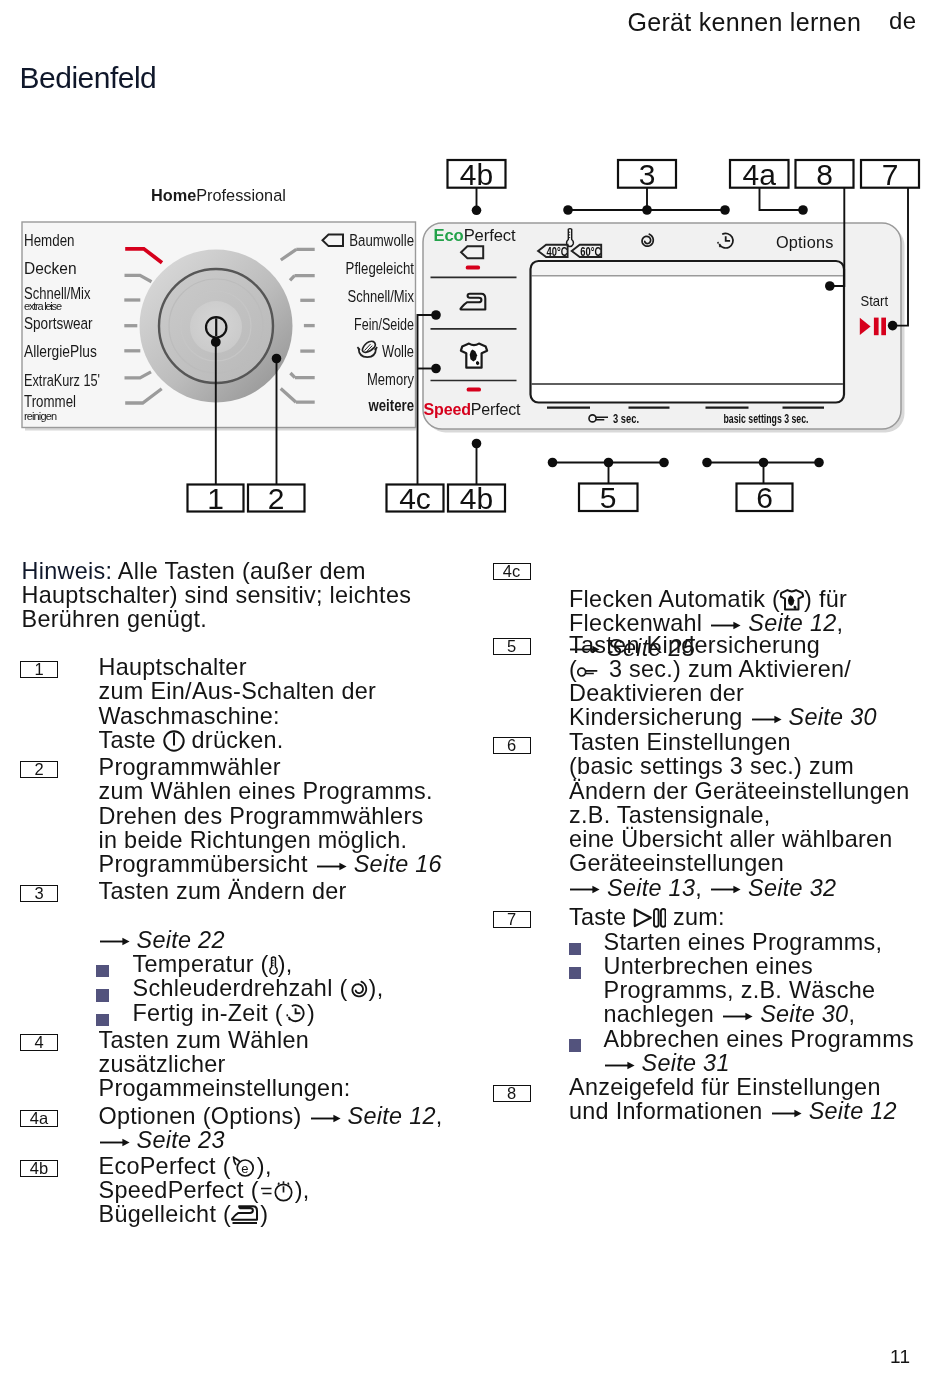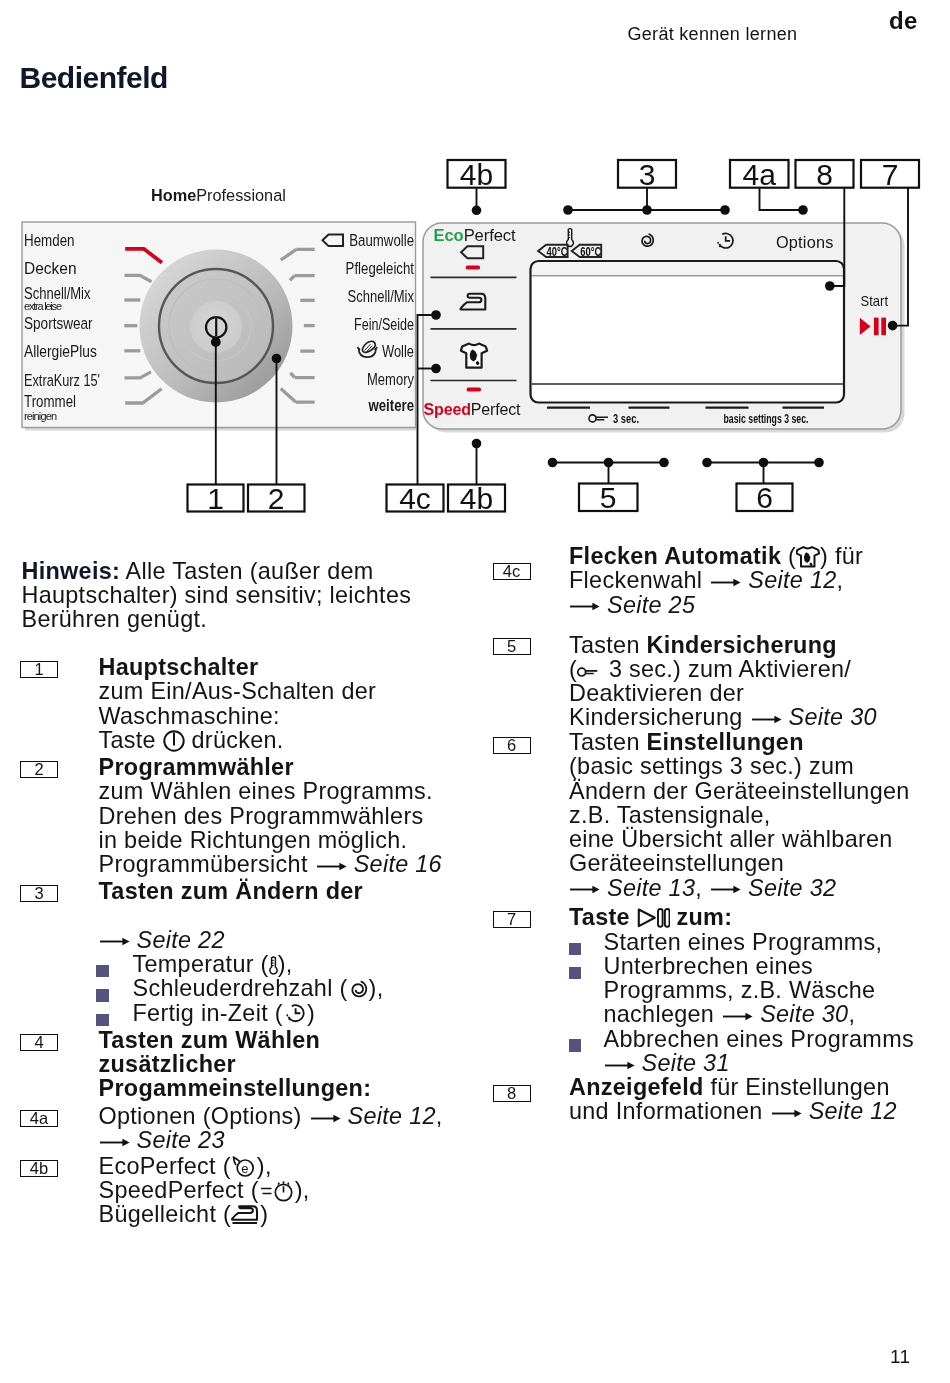--- a/index.html
+++ b/index.html
@@ -1,24 +1,24 @@
 <!DOCTYPE html>
 <html><head><meta charset="utf-8"><style>
 html,body{margin:0;padding:0}
 body{position:relative;width:950px;height:1383px;background:#fff;font-family:"Liberation Sans",sans-serif;overflow:hidden;color:#141414}
 .t{position:absolute;font-size:23.4px;line-height:24.3px;white-space:nowrap;letter-spacing:0.3px}
-.b{font-weight:bold}
+.b{font-weight:normal}
 .i{font-style:italic}
 .pu{color:#0f172a}
 .nb{position:absolute;width:36px;height:15.2px;border:1.9px solid #0f0f0f;background:#fff;font-size:16.5px;line-height:15px;text-align:center;font-weight:normal}
 .sq{position:absolute;width:12.6px;height:12.6px;background:#53537d}
 svg.ar{vertical-align:0.5px;margin:0 7px 0 8px}
 </style></head><body>
 
-<div class="t" style="left:627.5px;top:23px;font-size:18px;line-height:23.5px">Gerät kennen lernen</div>
+<div class="t" style="left:627.5px;top:11px;font-size:25px;line-height:23.5px">Gerät kennen lernen</div>
 <div class="t b" style="left:889px;top:9px;font-size:24px;line-height:24px">de</div>
 <div class="t b pu" style="left:19.5px;top:63.3px;font-size:30px;line-height:30px;letter-spacing:-0.5px">Bedienfeld</div>
 <div class="t" style="left:890px;top:1343.5px;font-size:19px;line-height:25px">11</div>
 
 <div style="position:absolute;left:0;top:0;width:906px;height:540px">
 <svg width="950" height="540" viewBox="0 0 950 540">
 <defs>
 <linearGradient id="collar" x1="0" y1="0" x2="1" y2="1">
  <stop offset="0" stop-color="#dedede"></stop>
           <stop offset="0.55" stop-color="#bcbcbc"></stop>
@@ -287,21 +287,21 @@
         <path d="M2 9.5 h10.5 M3.5 14.5 h9"></path>
         <circle cx="24.5" cy="13.5" r="8.2"></circle>
         <path d="M24.5 13.5 v-6.2"></path>
         <path d="M20.2 3.7 l-1.1 1.9 M24.5 2.3 v2.5 M28.8 3.7 l1.1 1.9" stroke-width="1.6"></path>
       </g>
     </svg>),<br>Bügelleicht (<svg width="29" height="21" viewBox="0 0 29 21" style="vertical-align:-3px">
       <path d="M10.3 2.2 L22 2.2 C25.5 2.2 26 4.1 26 6.9 L26 15.8 L1.7 15.8 C0.8 15.8 0.9 15.1 1.4 14.5 C3.1 12.3 5.6 9.9 7.4 8.9 L19 8.9 C21.1 8.9 21.9 8 21.9 6.5 C21.9 5 20.9 4.3 19.3 4.3 L10.3 4.3 C8.9 4.3 8.1 3.8 8.1 2.2 z M1.5 19 h24.5" fill="none" stroke="#141414" stroke-width="2" stroke-linejoin="round"></path>
     </svg>)</div>
 
 <div class="nb" style="left:492.5px;top:563px">4c</div>
-<div class="t" style="left:569px;top:544px"><span class="b">Flecken Automatik</span> (<svg width="24" height="23" viewBox="0 0 24 23" style="vertical-align:-4px">
+<div class="t" style="left:569px;top:587px"><span class="b">Flecken Automatik</span> (<svg width="24" height="23" viewBox="0 0 24 23" style="vertical-align:-4px">
       <path d="M7.4 2.1 Q11.8 4.7 16.1 2.1 L22.1 4.8 L23.3 8.4 L18.5 10.7 L18.5 21.4 L5 21.4 L5 10.7 L0.3 8.4 L1.4 4.8 Z" fill="none" stroke="#141414" stroke-width="2" stroke-linejoin="round"></path>
       <path d="M10.4 7.3 l2.4 1.6 1.6 3.5 -1 3.9 -2.3 1.6 -2.5 -2 -0.7 -4 1.1 -3.2 z" fill="#111"></path>
       <path d="M14.7 17.4 l1.5 1 0.3 1.8 -1.4 1 -1.5 -1.2 0 -1.6 z" fill="#111"></path>
     </svg>) für<br>Fleckenwahl<svg class="ar" width="31" height="11" viewBox="0 0 31 11">
       <path d="M1 5.5h24.5" stroke="#111" stroke-width="1.9"></path>
       <path d="M23.4 1.8L30.6 5.5 23.4 9.2z" fill="#111"></path>
     </svg><span class="i">Seite 12</span>,<br><svg class="ar" style="margin-left:0" width="31" height="11" viewBox="0 0 31 11">
       <path d="M1 5.5h24.5" stroke="#111" stroke-width="1.9"></path>
       <path d="M23.4 1.8L30.6 5.5 23.4 9.2z" fill="#111"></path>
     </svg><span class="i">Seite 25</span></div>

